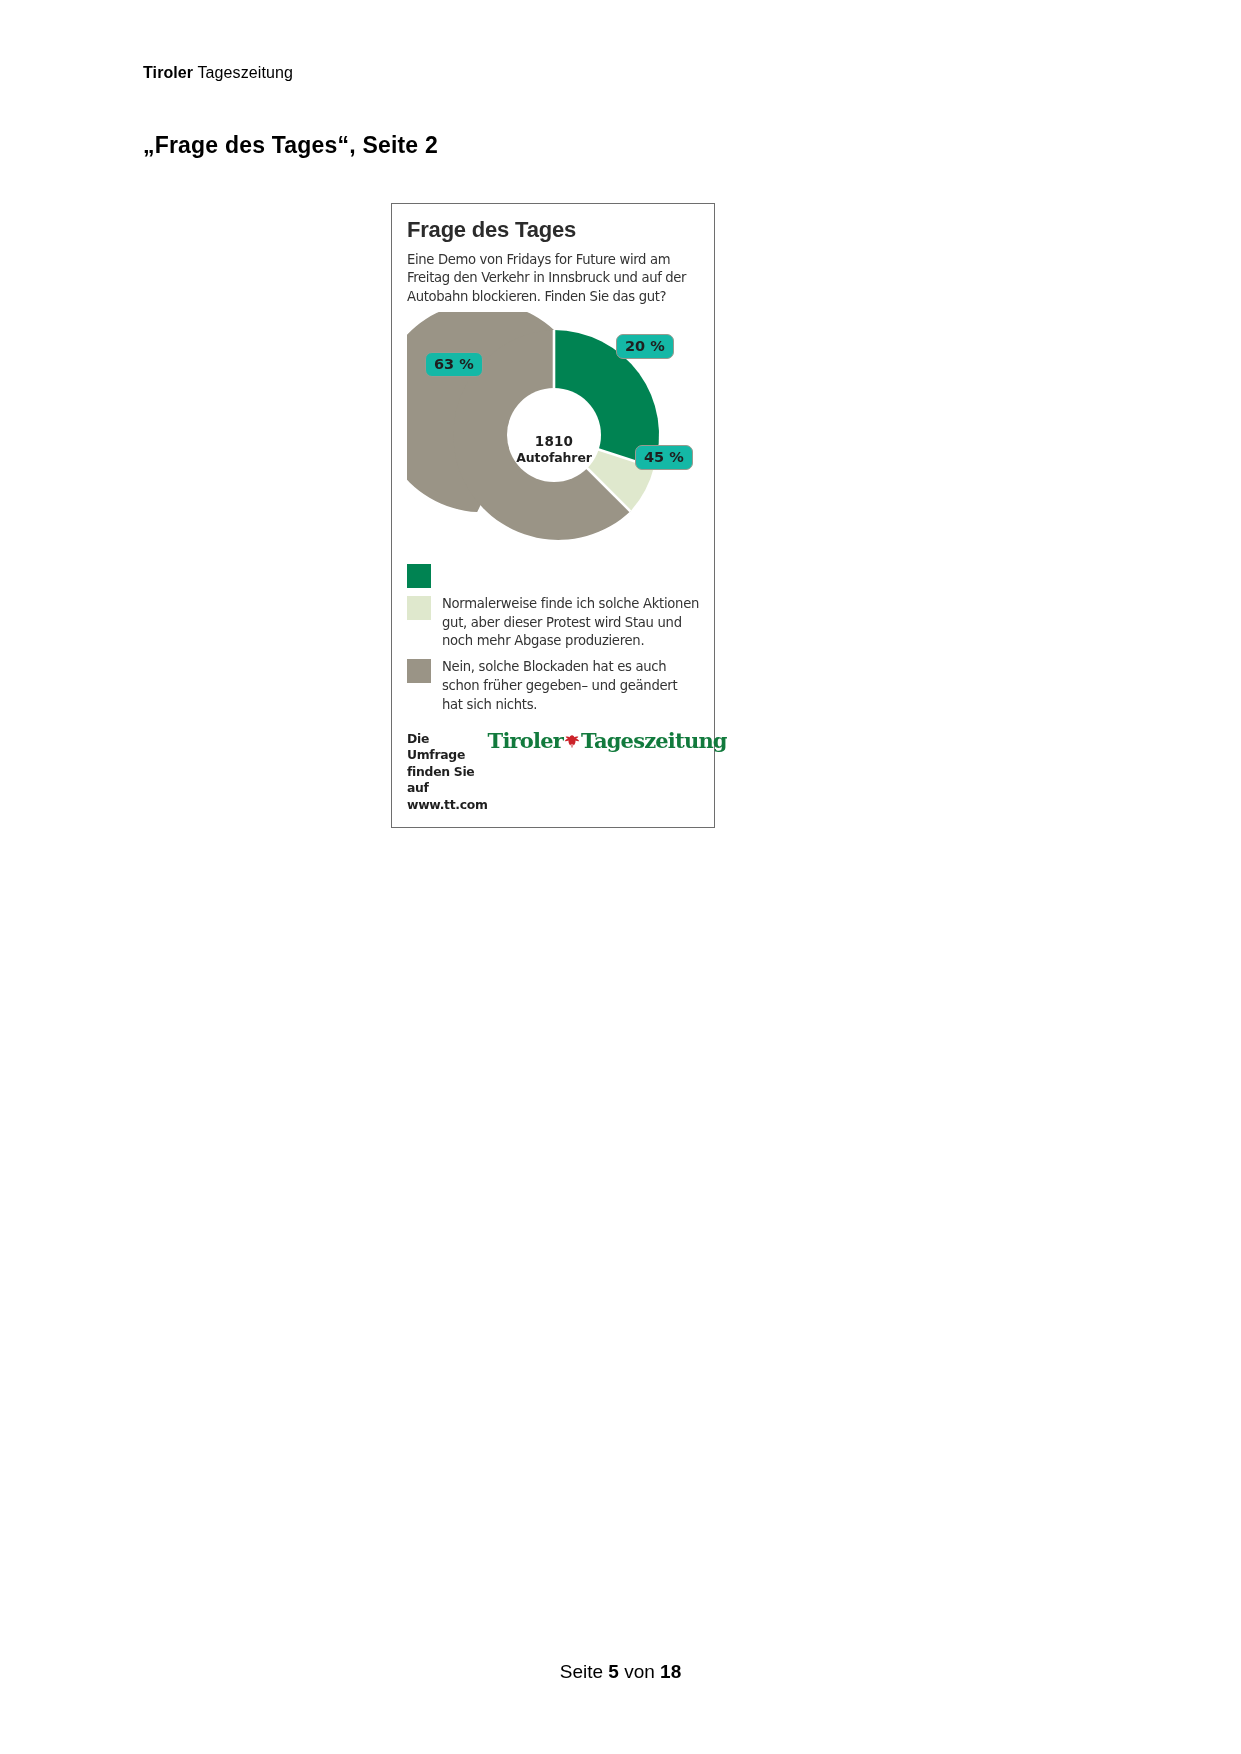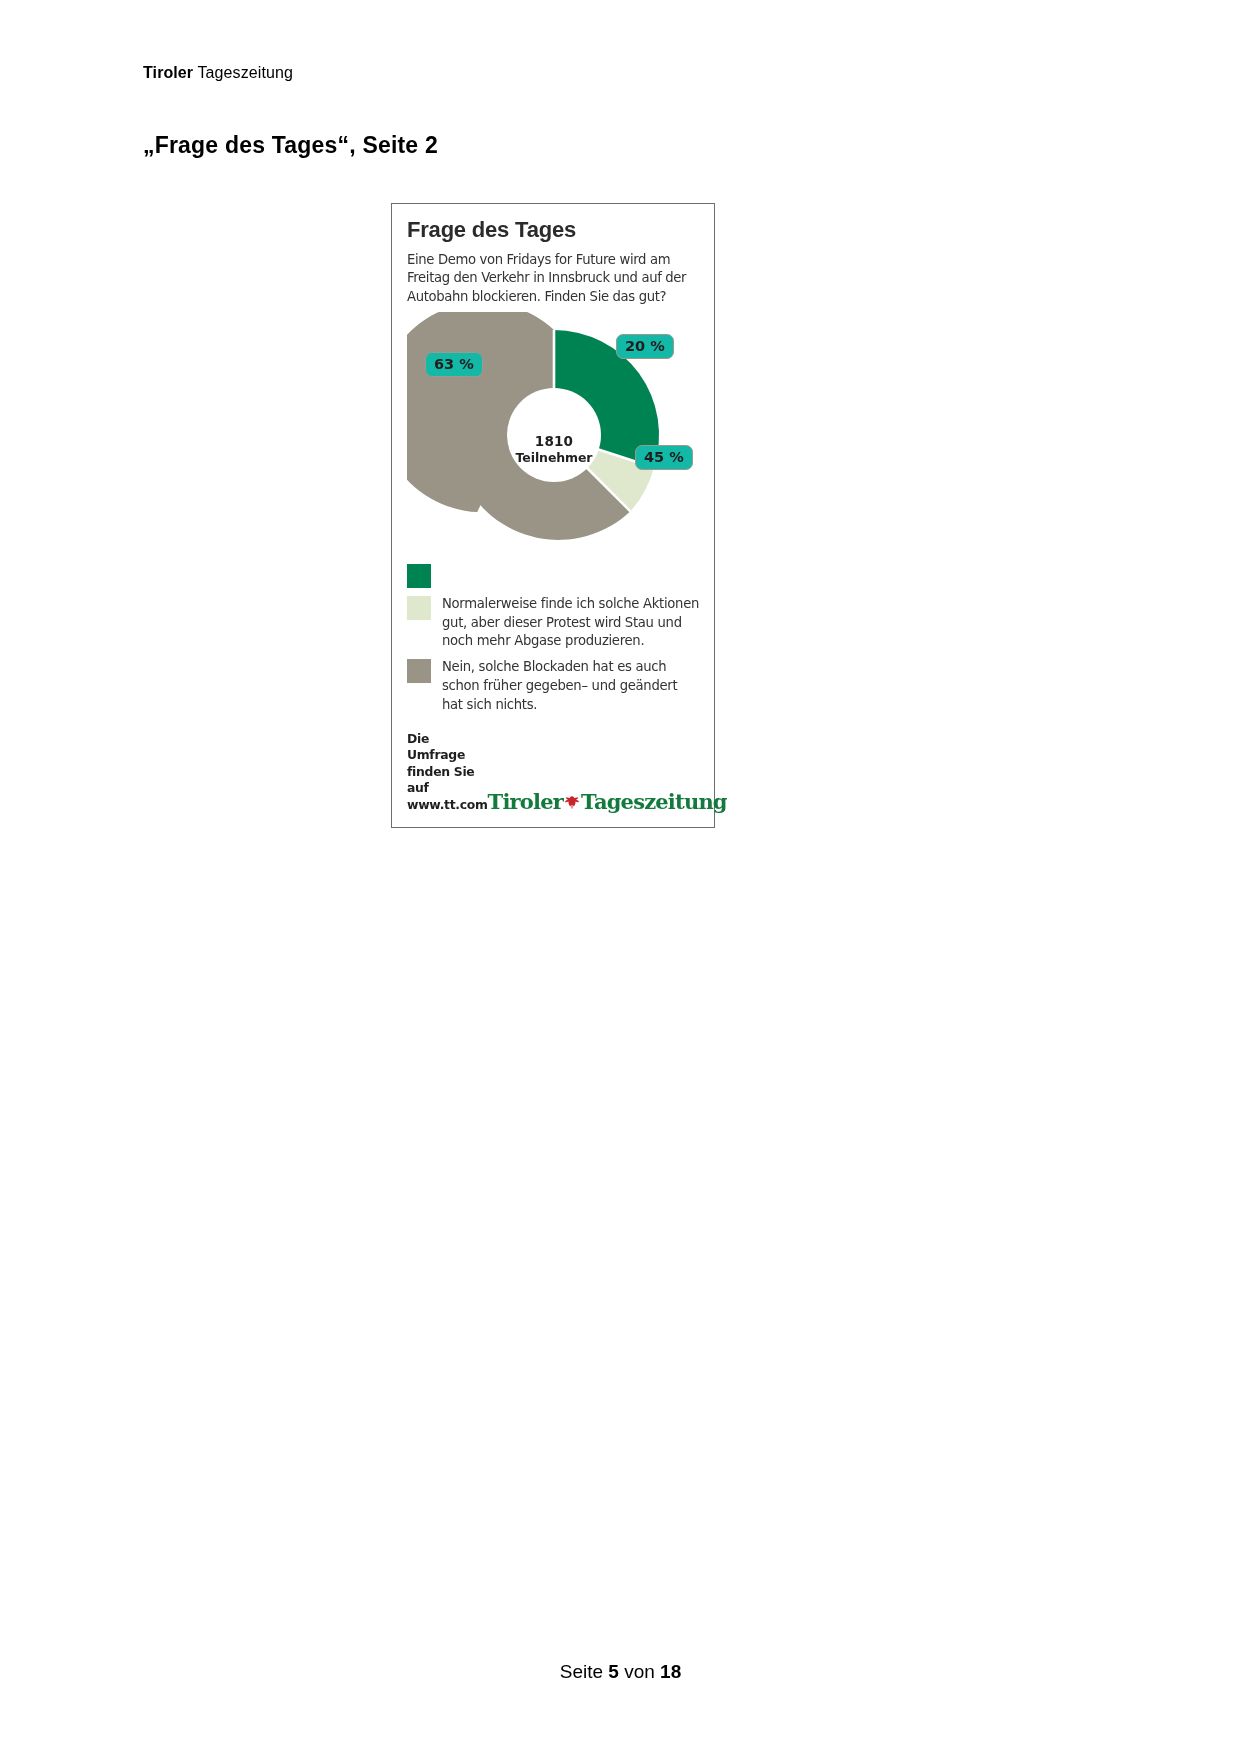--- a/index.html
+++ b/index.html
@@ -147,21 +147,21 @@
     letter-spacing: -0.3px;
   }
 
   
   .card-footer {
     position: absolute;
     left: 15px;
     bottom: 14px;
     right: 13px;
     display: flex;
-    align-items: flex-end;
+    align-items: flex-start;
     justify-content: space-between;
   }
   .footer-note {
     font-family: "DejaVu Sans", sans-serif;
     font-size: 12.4px;
     font-weight: bold;
     line-height: 1.33;
     color: #1f1f1f;
     letter-spacing: -0.3px;
   }
@@ -228,21 +228,21 @@
 
         <line x1="147" y1="123" x2="147" y2="18" stroke="#ffffff" stroke-width="2.6"></line>
         <line x1="147" y1="123" x2="246.9" y2="155.4" stroke="#ffffff" stroke-width="2.6"></line>
         <line x1="147" y1="123" x2="223.4" y2="199.3" stroke="#ffffff" stroke-width="2.6"></line>
 
         <circle cx="147" cy="123" r="47" fill="#ffffff"></circle>
       </svg>
 
       <div class="center-label">
         <div class="cl-count">1810</div>
-        <div class="cl-unit">Teilnehmer</div>
+        <div class="cl-unit">Autofahrer</div>
       </div>
 
       <div class="pct-badge badge-63">63 %</div>
       <div class="pct-badge badge-20">20 %</div>
       <div class="pct-badge badge-17">45 %</div>
     </div>
 
     <div class="legend">
       <div class="legend-row">
         <span class="legend-swatch" style="background:#008352"></span>

